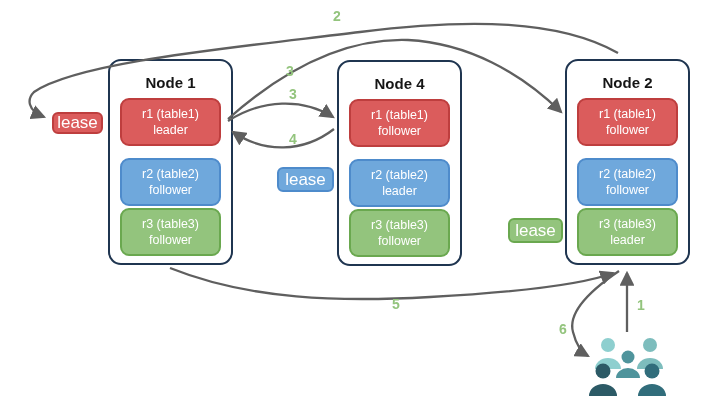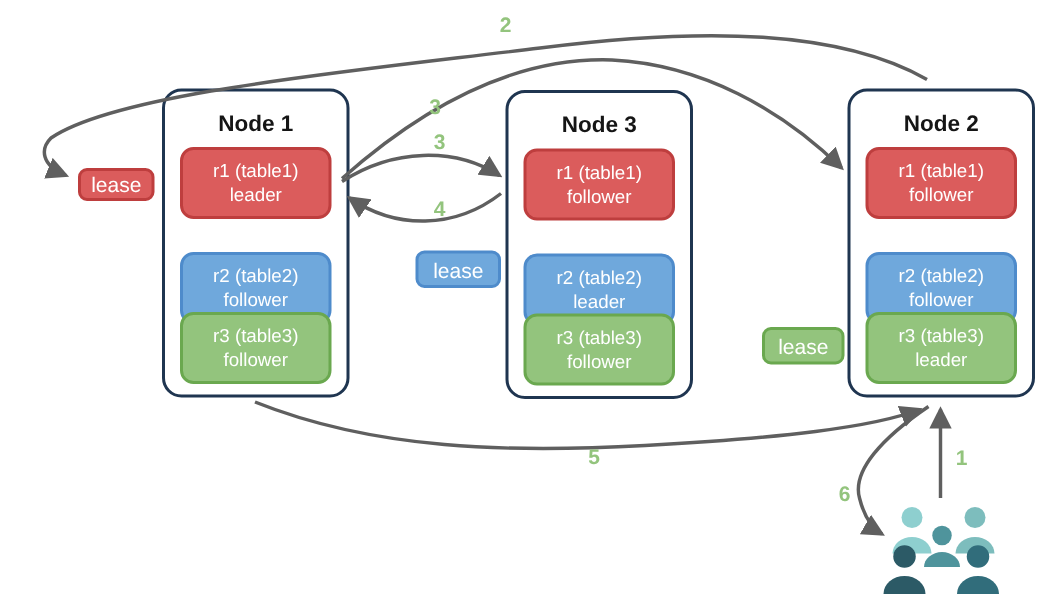--- a/index.html
+++ b/index.html
@@ -15,26 +15,26 @@
   .node-title{
     position:absolute;left:0;right:0;top:13px;text-align:center;
     font-size:15px;font-weight:bold;color:#151515;
   }
   .range{
     position:absolute;left:10px;width:101px;height:48px;border-radius:9px;
     box-sizing:border-box;display:flex;flex-direction:column;justify-content:center;
     color:#ffffff;font-size:12.5px;line-height:1.32;text-align:center;
   }
   .range.red  {top:37px; background:#DB5C5C;border:2px solid #BE3E3E;}
-  .range.blue {top:107px; background:#6FA8DC;border:2px solid #4E8BCB;}
+  .range.blue {top:97px; background:#6FA8DC;border:2px solid #4E8BCB;}
   .range.green{top:147px;background:#93C47D;border:2px solid #6AA84F;}
   
   .lease{
     position:absolute;box-sizing:border-box;border-radius:6px;color:#ffffff;
-    font-size:14px;display:flex;align-items:center;justify-content:center;z-index:2;text-align:center;
+    font-size:17px;display:flex;align-items:center;justify-content:center;z-index:2;text-align:center;
   }
   .lease.red  {left:52px; top:112px;width:51px;height:22px;background:#DB5C5C;border:2px solid #BE3E3E;}
   .lease.blue {left:277px;top:167px;width:57px;height:25px;background:#6FA8DC;border:2px solid #4E8BCB;}
   .lease.green{left:508px;top:218px;width:55px;height:25px;background:#93C47D;border:2px solid #6AA84F;}
   
   .step{
     position:absolute;font-size:14px;font-weight:bold;color:#93C47D;z-index:4;
     width:14px;text-align:center;
   }
   .step.s1{left:634px;top:297px;}
@@ -62,21 +62,21 @@
       <div>r2 (table2)</div>
       <div>follower</div>
     </div>
     <div class="range green">
       <div>r3 (table3)</div>
       <div>follower</div>
     </div>
   </div>
 
   <div class="node" style="left:337px;top:60px;">
-    <div class="node-title">Node 3</div>
+    <div class="node-title">Node 4</div>
     <div class="range red">
       <div>r1 (table1)</div>
       <div>follower</div>
     </div>
     <div class="range blue">
       <div>r2 (table2)</div>
       <div>leader</div>
     </div>
     <div class="range green">
       <div>r3 (table3)</div>

